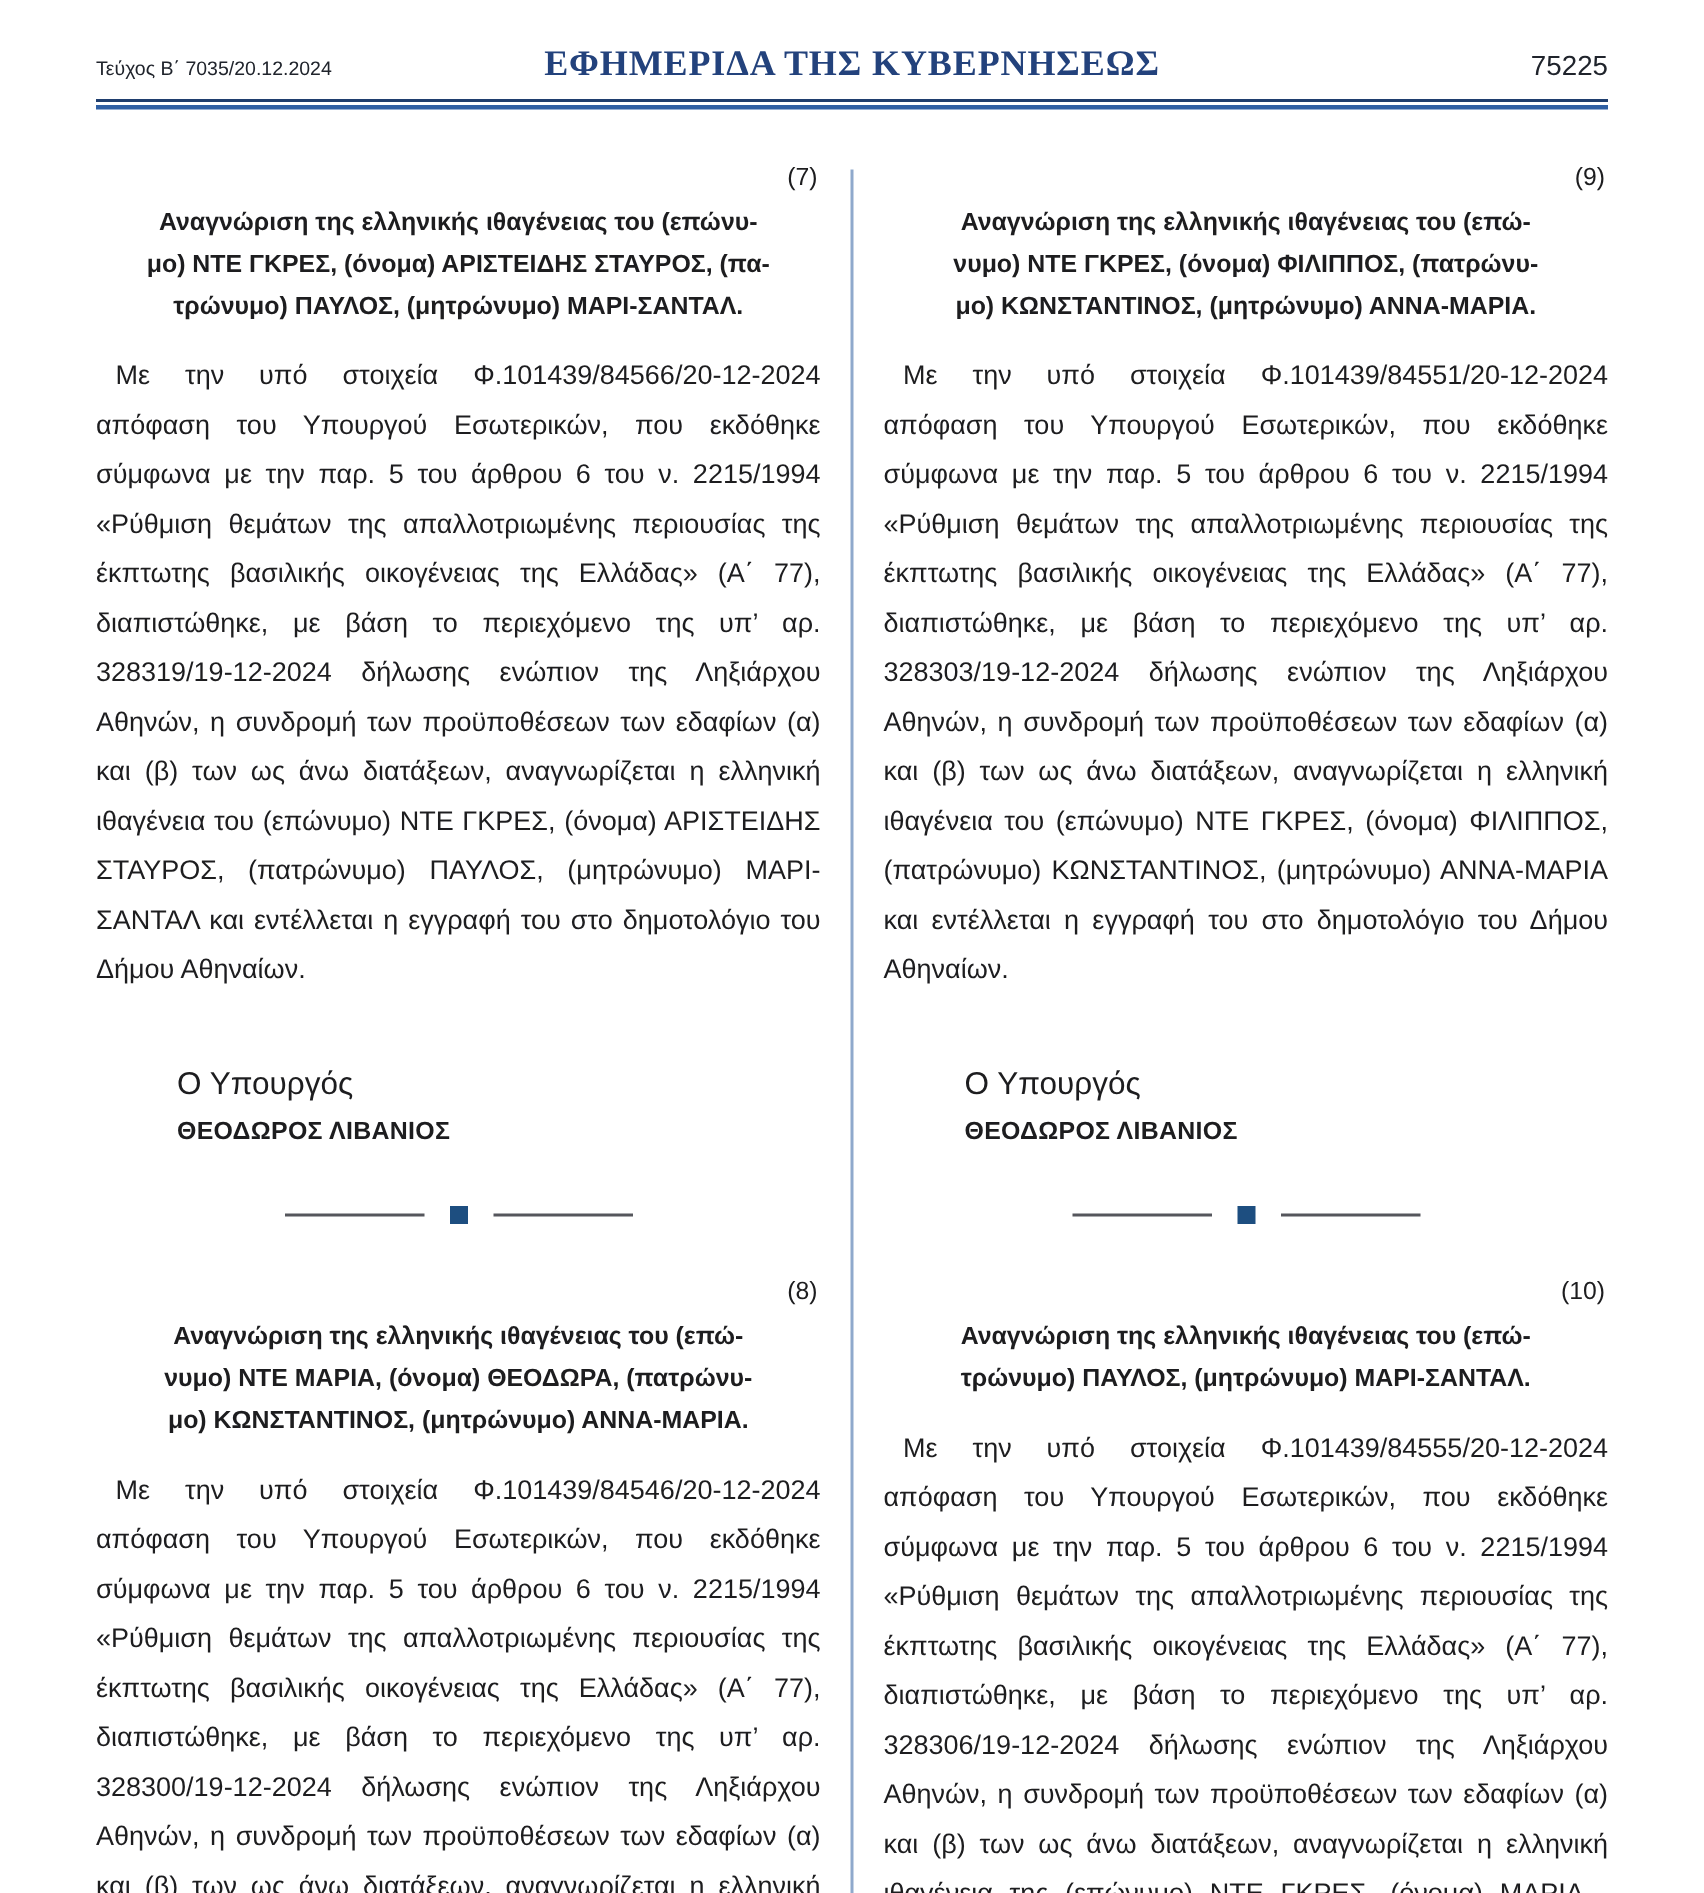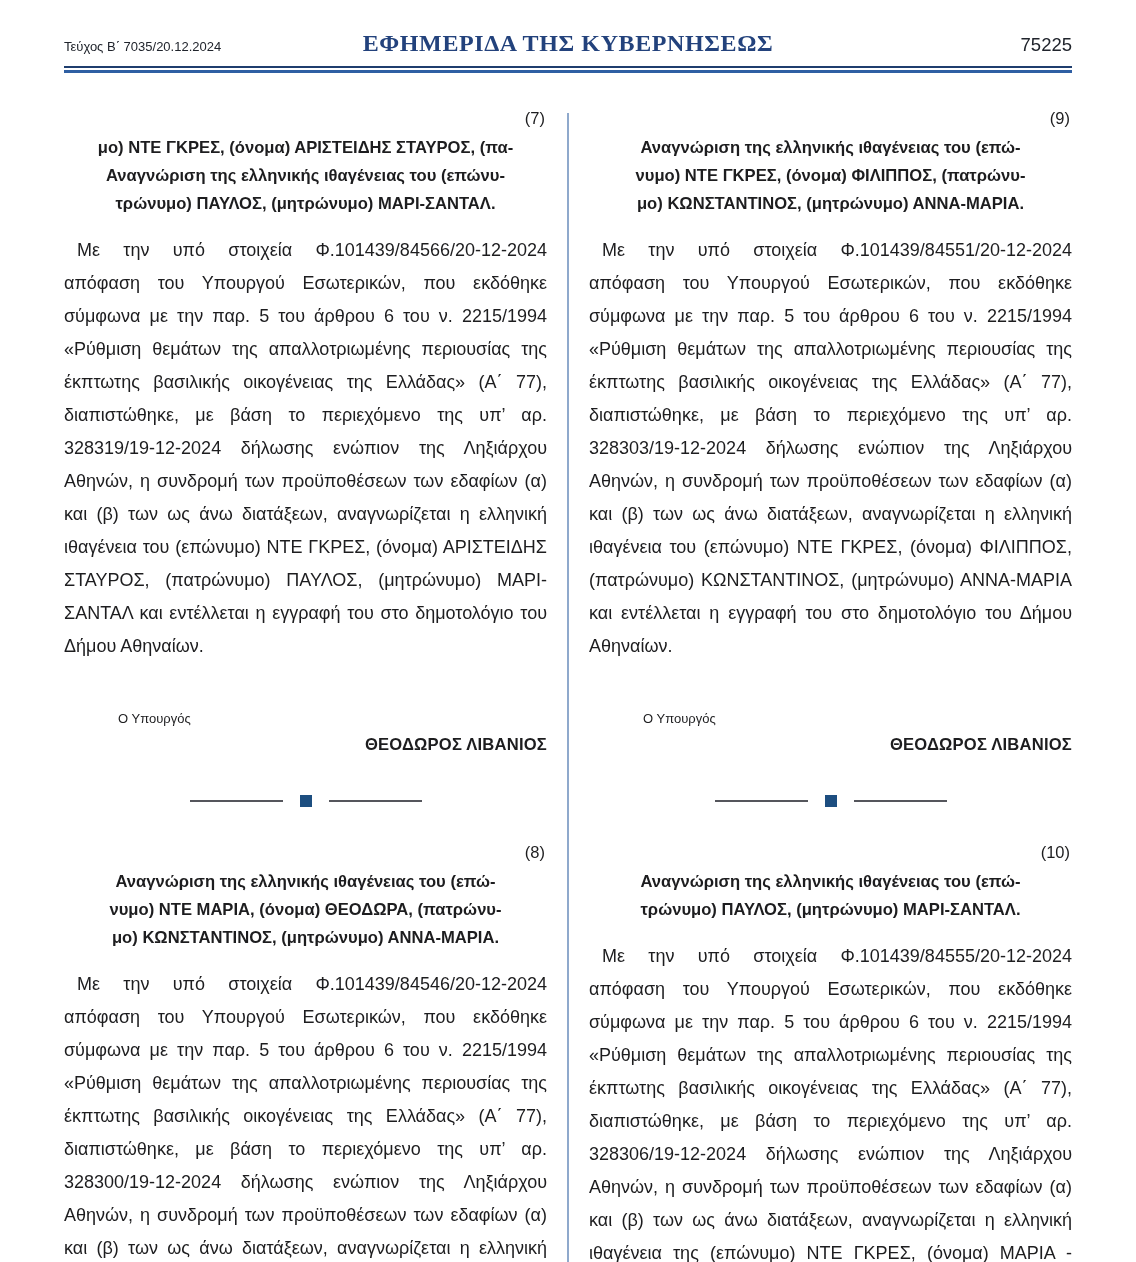--- a/index.html
+++ b/index.html
@@ -91,29 +91,28 @@
     margin: 0;
     font-size: 18px;
     line-height: 33px;
     text-align: justify;
     text-indent: 13px;
   }
   .signer {
     margin: 24px 0 0 54px;
   }
   .signer-title {
-    font-size: 13px;
+    font-size: 21px;
     margin-top: 48px;
   }
   .signer-name {
     margin-top: 9px;
     font-size: 16.6px;
     font-weight: 700;
     letter-spacing: 0.2px;
-    text-align: right;
   }
 
   
   .separator {
     display: flex;
     align-items: center;
     justify-content: center;
     gap: 17px;
     margin: 40px 0 36px 0;
   }
@@ -144,22 +143,22 @@
 </div>
 
 <div class="columns">
   <div class="col-divider"></div>
 
   <div class="col">
 
     <section class="decree">
       <div class="sec-num">(7)</div>
       <h2 class="sec-title">
+        <span class="tl">Αναγνώριση της ελληνικής ιθαγένειας του (επώνυ-</span>
         <span class="tl">μο) ΝΤΕ ΓΚΡΕΣ, (όνομα) ΑΡΙΣΤΕΙΔΗΣ ΣΤΑΥΡΟΣ, (πα-</span>
-        <span class="tl">Αναγνώριση της ελληνικής ιθαγένειας του (επώνυ-</span>
         <span class="tl">τρώνυμο) ΠΑΥΛΟΣ, (μητρώνυμο) ΜΑΡΙ-ΣΑΝΤΑΛ.</span>
       </h2>
       <p class="sec-body">Με την υπό στοιχεία Φ.101439/84566/20-12-2024 απόφαση του Υπουργού Εσωτερικών, που εκδόθηκε σύμφωνα με την παρ. 5 του άρθρου 6 του ν. 2215/1994 «Ρύθμιση θεμάτων της απαλλοτριωμένης περιουσίας της έκπτωτης βασιλικής οικογένειας της Ελλάδας» (Α΄ 77), διαπιστώθηκε, με βάση το περιεχόμενο της υπ’ αρ. 328319/19-12-2024 δήλωσης ενώπιον της Ληξιάρχου Αθηνών, η συνδρομή των προϋποθέσεων των εδαφίων (α) και (β) των ως άνω διατάξεων, αναγνωρίζεται η ελληνική ιθαγένεια του (επώνυμο) ΝΤΕ ΓΚΡΕΣ, (όνομα) ΑΡΙΣΤΕΙΔΗΣ ΣΤΑΥΡΟΣ, (πατρώνυμο) ΠΑΥΛΟΣ, (μητρώνυμο) ΜΑΡΙ-ΣΑΝΤΑΛ και εντέλλεται η εγγραφή του στο δημοτολόγιο του Δήμου Αθηναίων.</p>
       <div class="signer">
         <div class="signer-title">Ο Υπουργός</div>
         <div class="signer-name">ΘΕΟΔΩΡΟΣ ΛΙΒΑΝΙΟΣ</div>
       </div>
     </section>
 
     <div class="separator">

